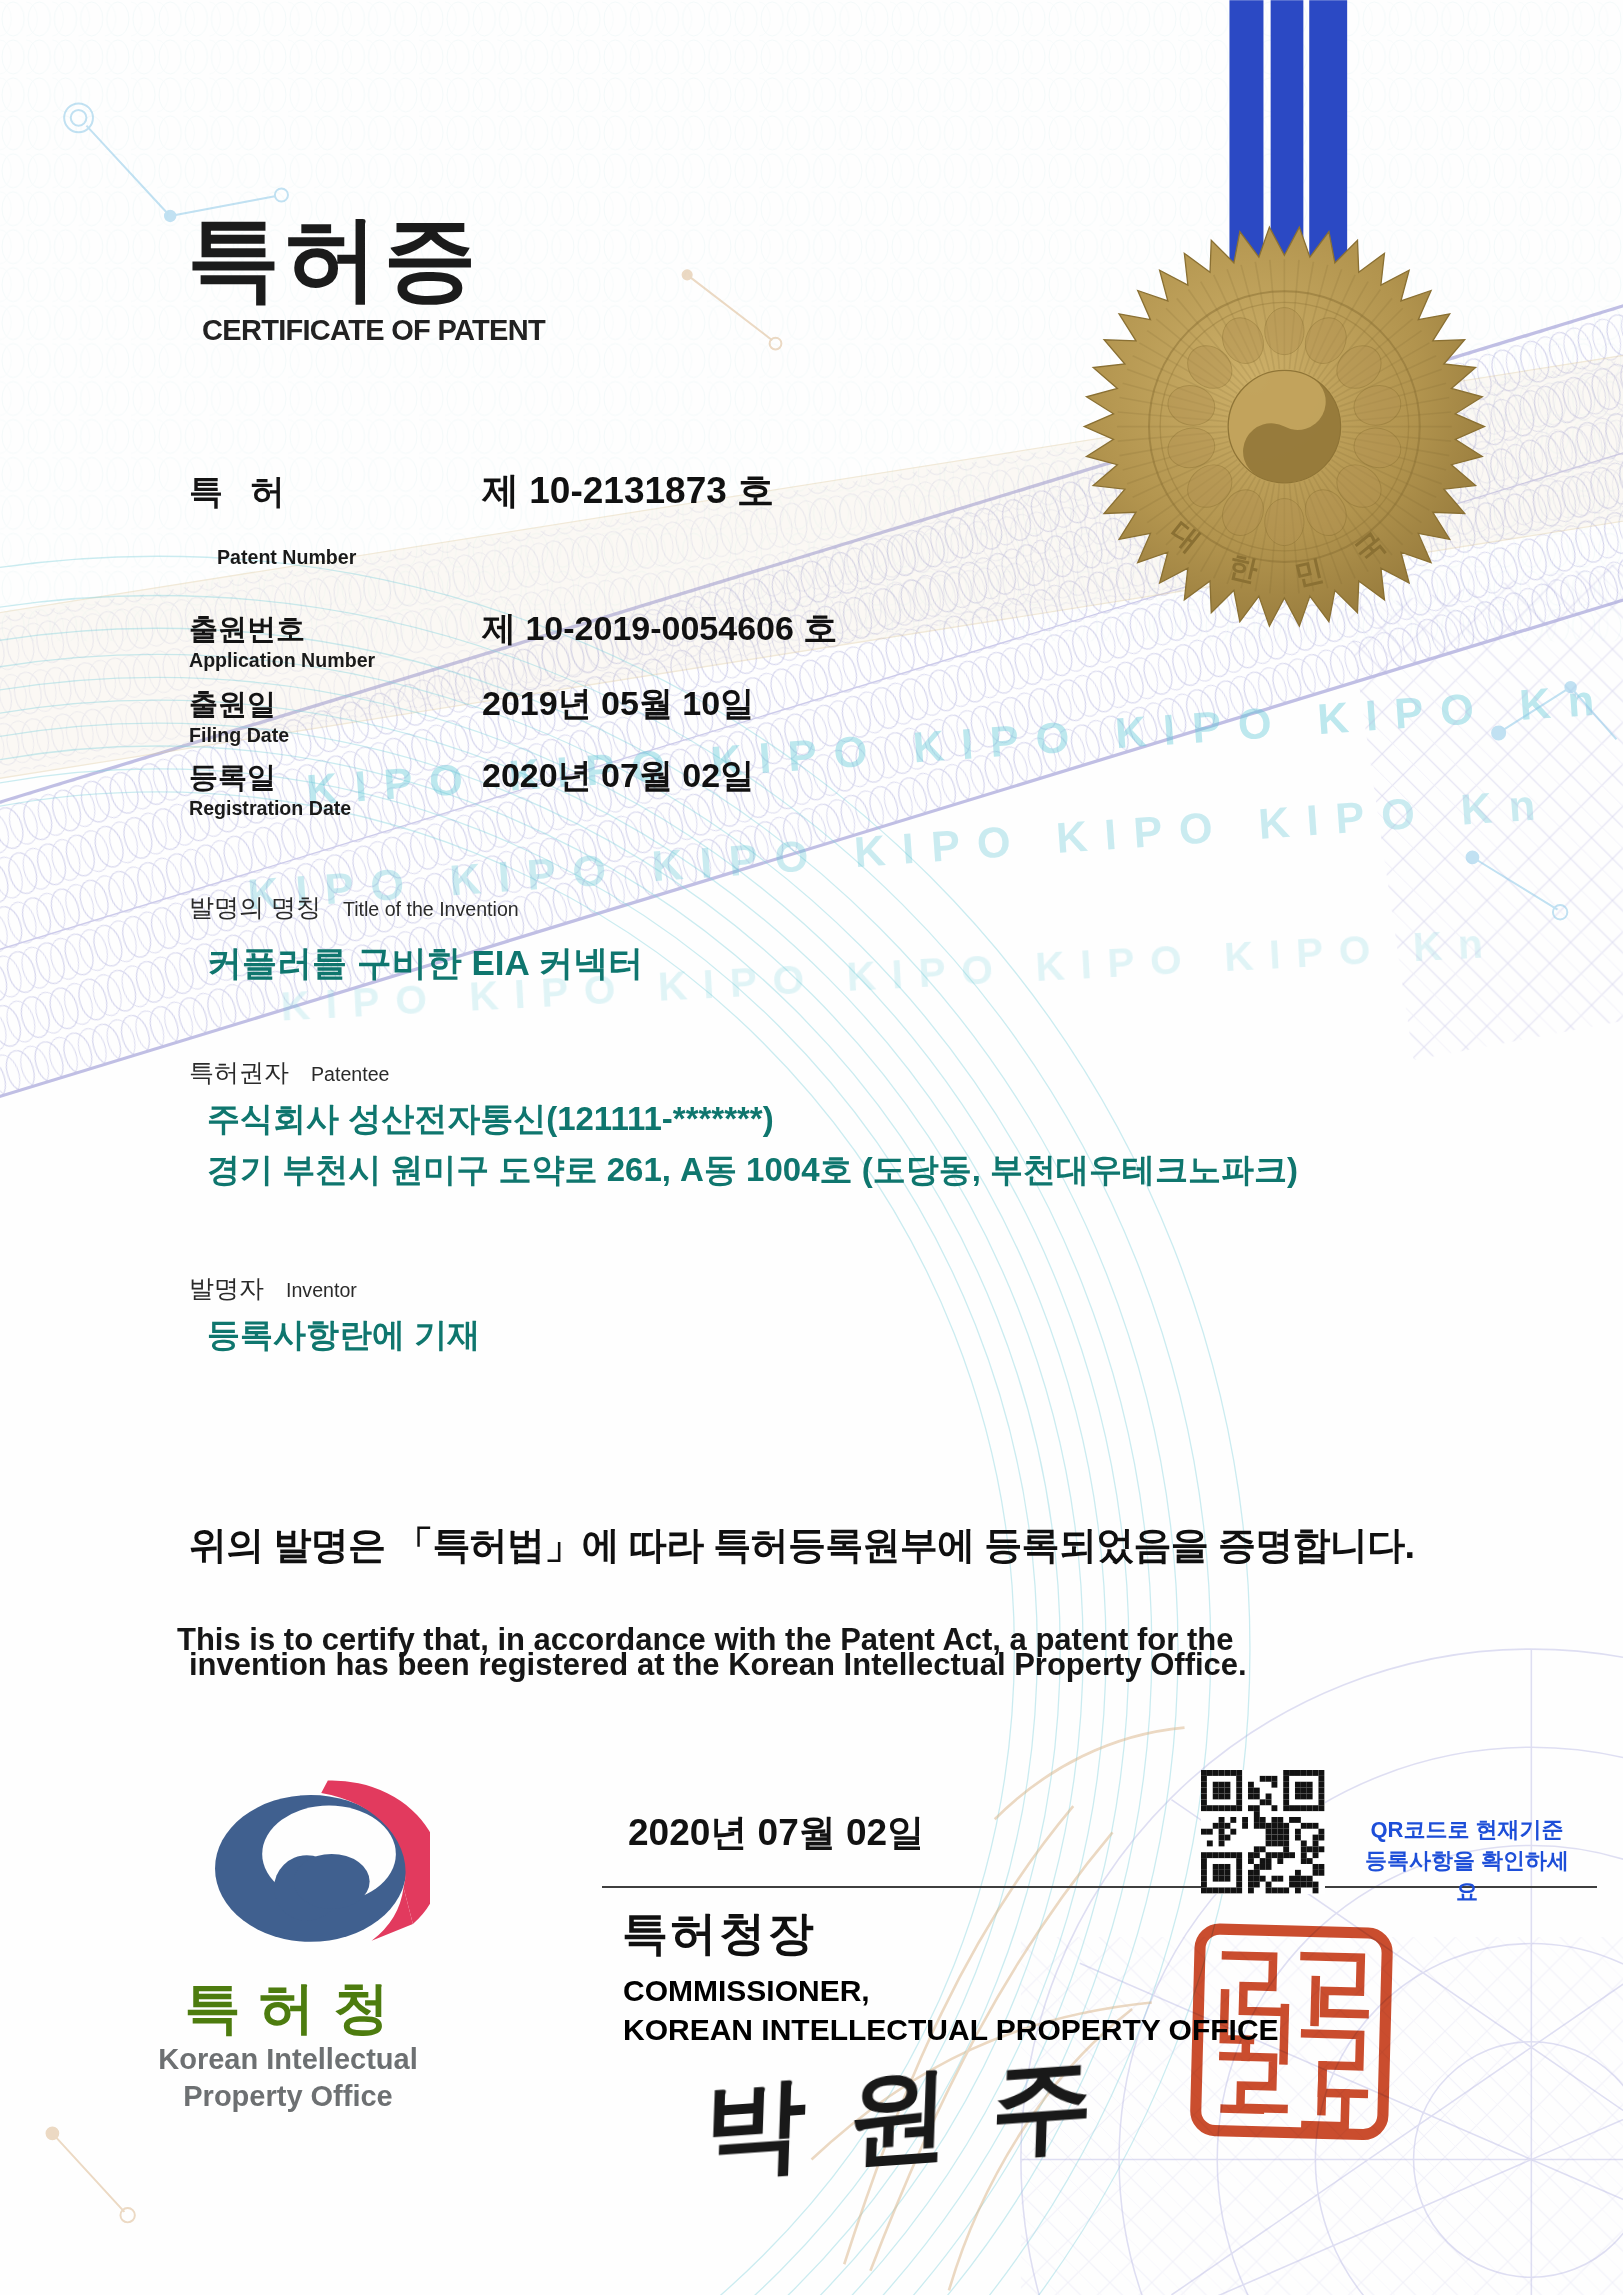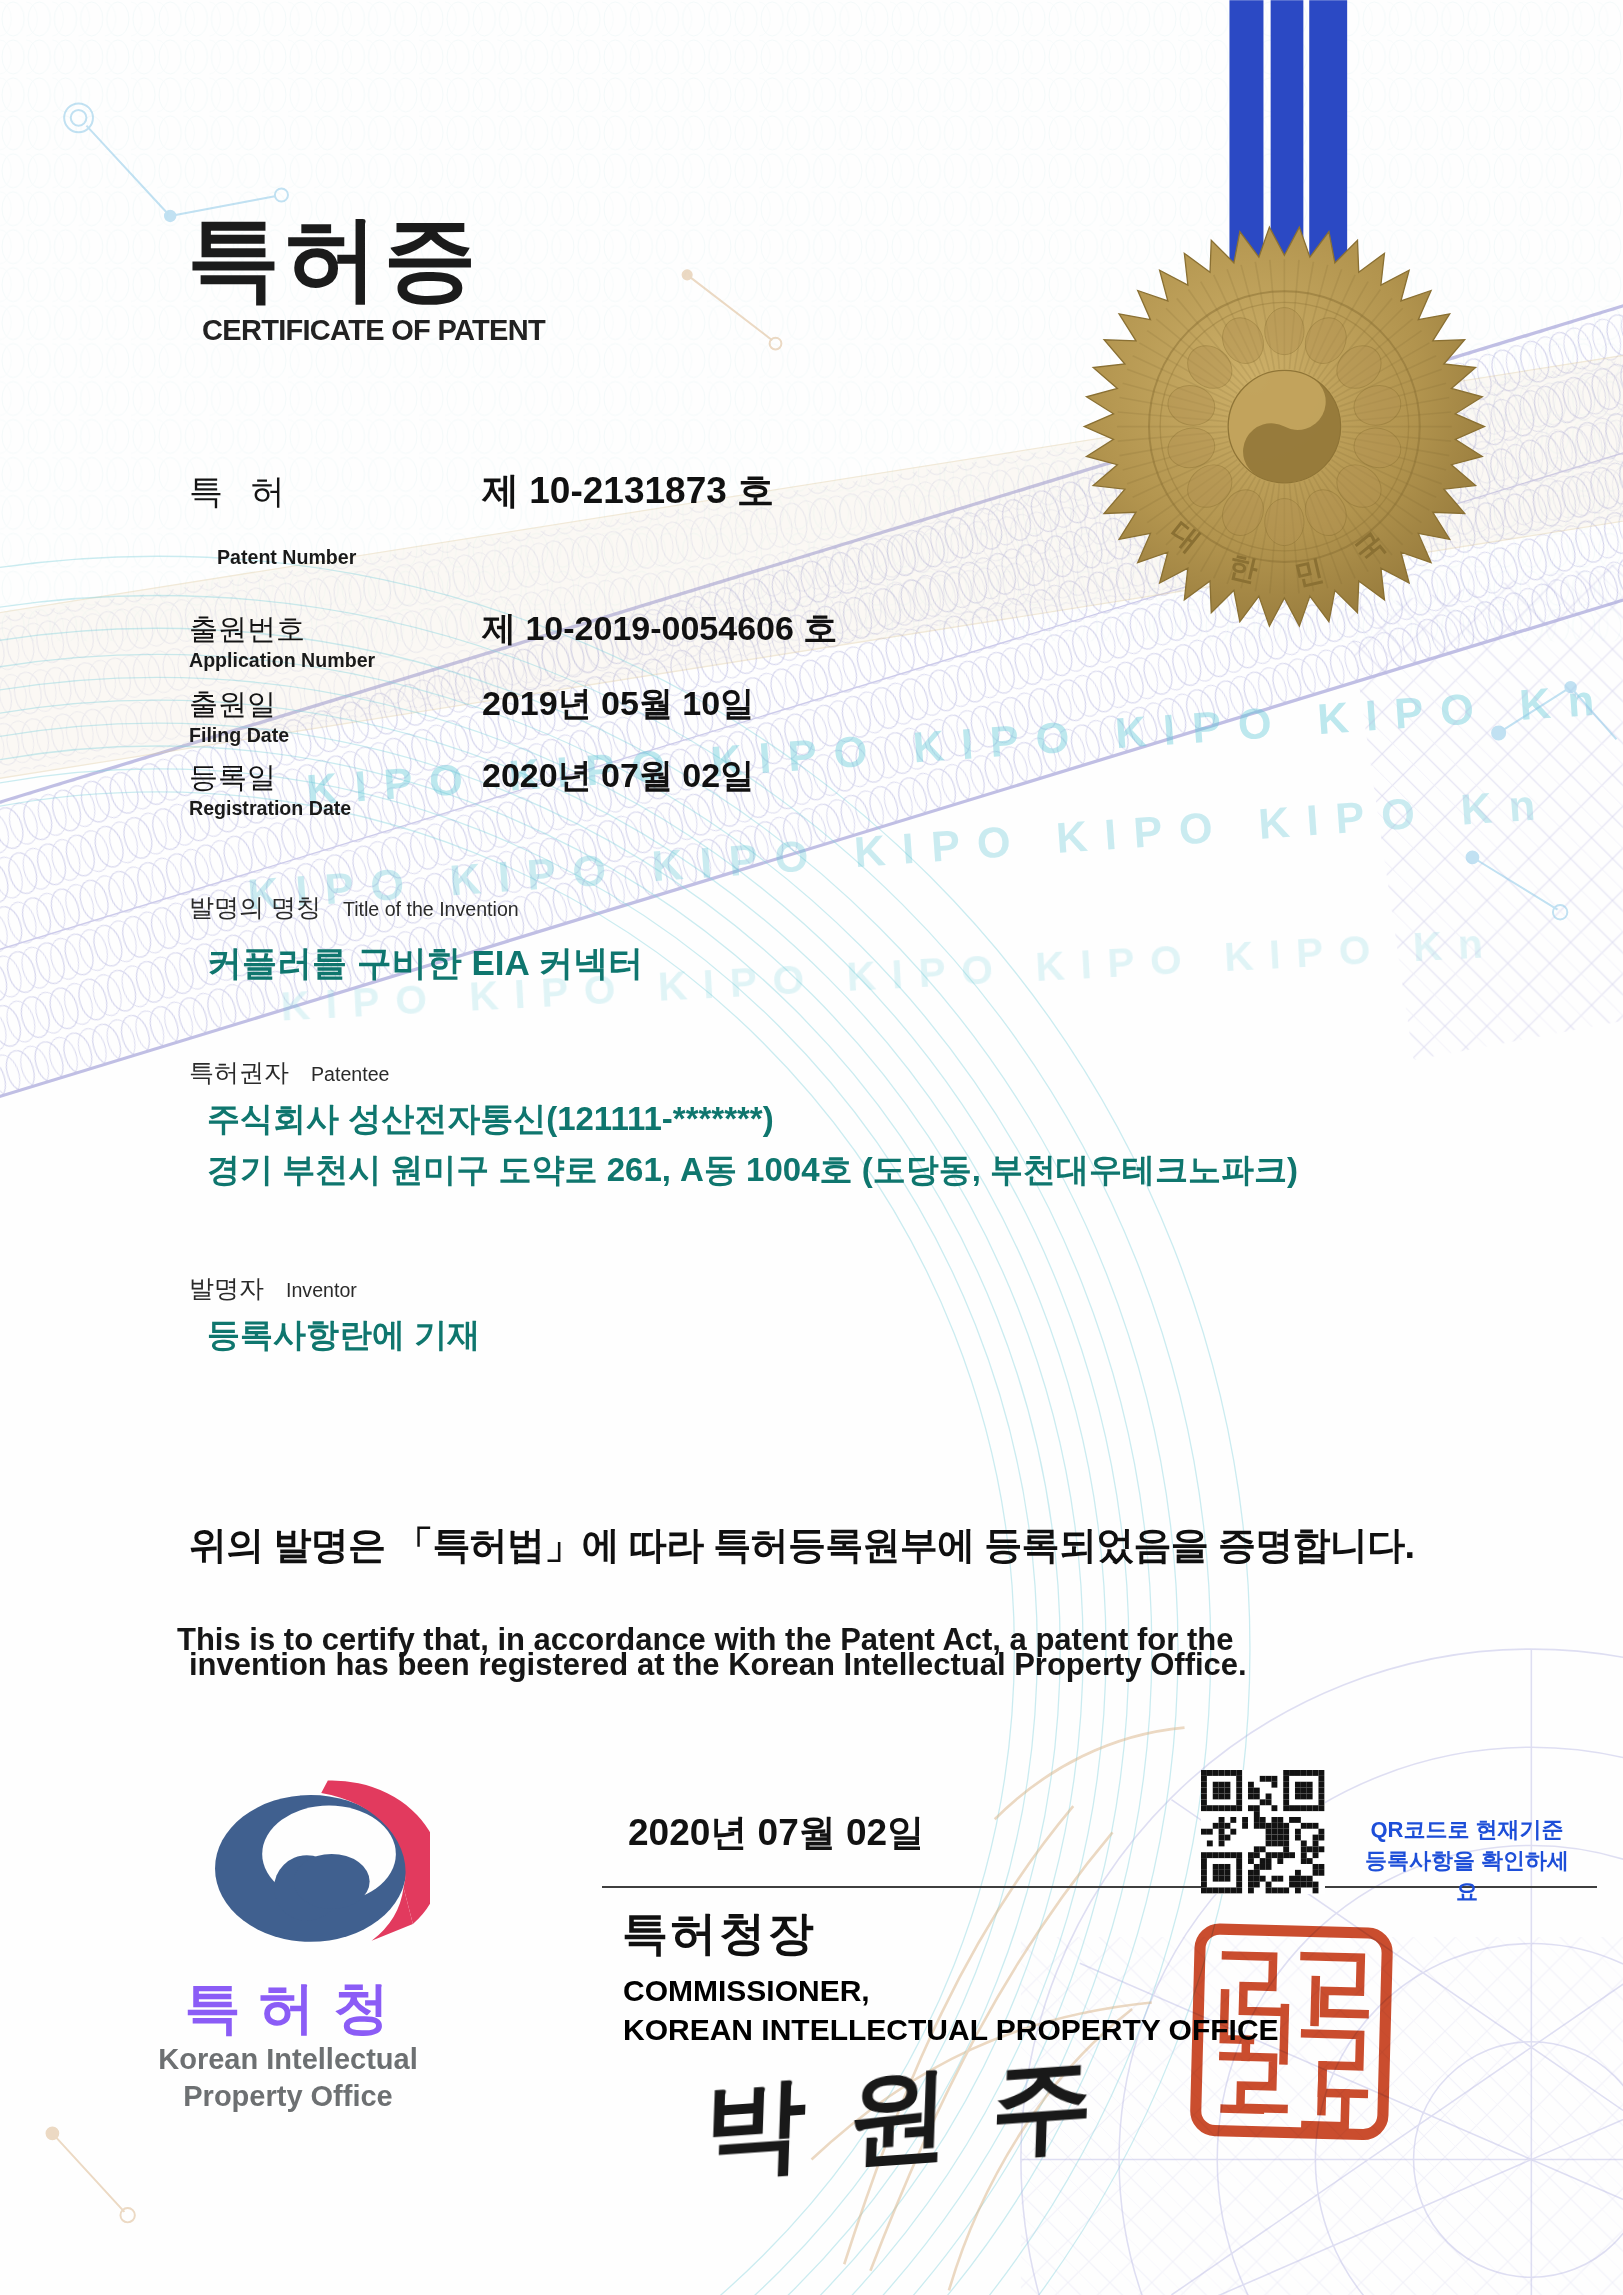--- a/index.html
+++ b/index.html
@@ -6,36 +6,36 @@
   .page{
     position:relative; width:1623px; height:2295px; overflow:hidden;
     background:#fefefe;
     font-family:"Liberation Sans","DejaVu Sans",sans-serif;
     color:#1e1e1e;
   }
   .abs{position:absolute;}
   svg{display:block;}
   .title-ko{font-size:93px;font-weight:800;letter-spacing:5.2px;color:#1b1b1b;}
   .title-en{font-size:29px;font-weight:700;letter-spacing:-0.7px;color:#222;}
-  .lab-ko{font-size:29px;font-weight:400;color:#141414;}
+  .lab-ko{font-size:29px;font-weight:700;color:#141414;}
   .lab-ko.big{font-size:34px;letter-spacing:9.2px;}
   .lab-en{font-size:19.6px;font-weight:700;color:#1a1a1a;}
   .val{font-size:34px;font-weight:700;color:#111;}
   .val.num{font-size:37px;}
   .sec-ko{font-size:25px;font-weight:500;color:#2a2a2a;}
   .sec-en{font-size:19.6px;font-weight:500;color:#2a2a2a;display:inline-block;margin-left:22px;}
   .big-val{font-size:35px;font-weight:700;color:#0f766e;margin-left:18px;}
   .statement-ko{font-size:38px;font-weight:700;color:#101010;letter-spacing:-0.7px;}
   .statement-en{font-size:31px;font-weight:700;color:#161616;}
   .issue-date{font-size:37px;font-weight:600;color:#121212;}
   .comm-ko{font-size:46px;font-weight:800;color:#101010;letter-spacing:2.6px;}
   .comm-en{font-size:30px;font-weight:700;color:#000000;}
   .qr-cap{font-size:22px;font-weight:700;color:#1d4ed8;line-height:31px;text-align:center;}
   .sig{font-size:102px;font-weight:600;color:#191919;letter-spacing:42px;transform:rotate(-4deg) skewX(-6deg);transform-origin:left center;white-space:nowrap;}
-  .agency-ko{font-size:56px;font-weight:600;color:#8b5cf6;letter-spacing:18.3px;}
+  .agency-ko{font-size:56px;font-weight:600;color:#4d7c0f;letter-spacing:18.3px;}
   .agency-en{font-size:29px;font-weight:600;color:#6d7072;line-height:37px;text-align:center;}
   .rule{position:absolute;background:#3f3f3f;}
   .center-x{transform:translateX(-50%);}
 </style>
 </head>
 <body>
 
 <div class="page">
 
   <svg class="abs" style="left:0;top:0;" width="1623" height="2295" viewBox="0 0 2480 3507">

